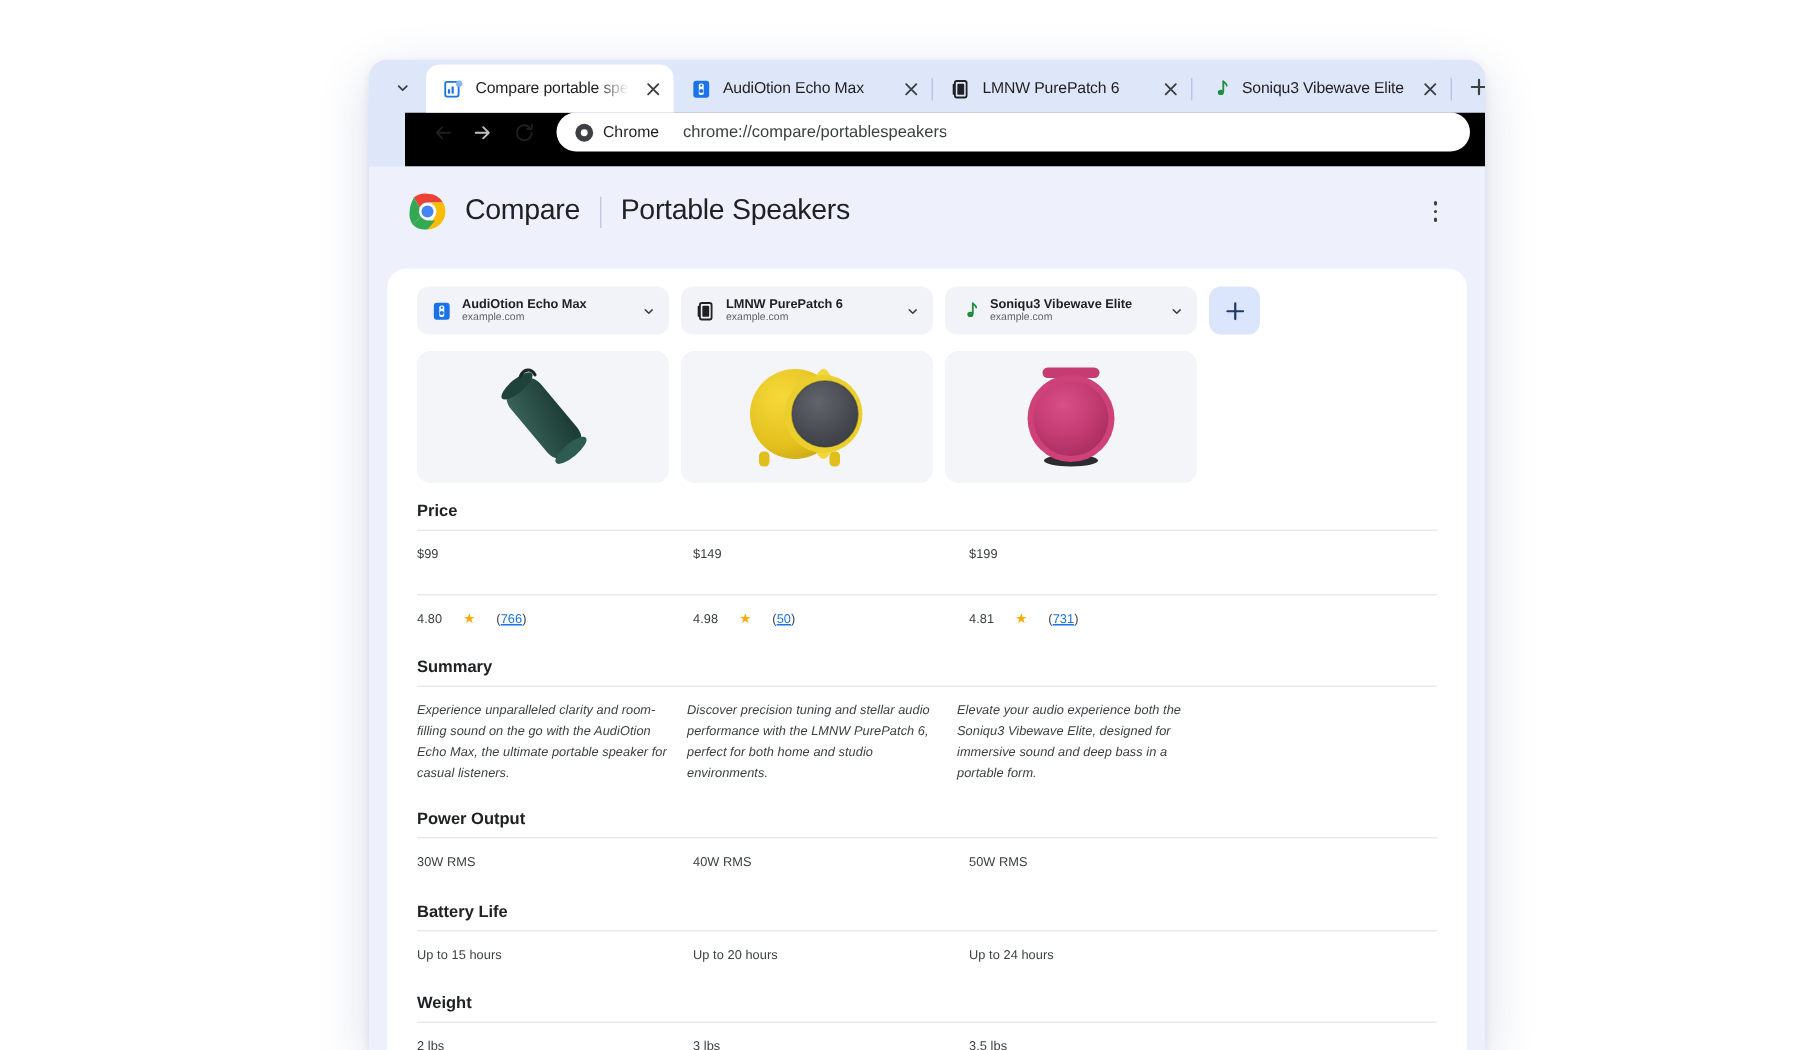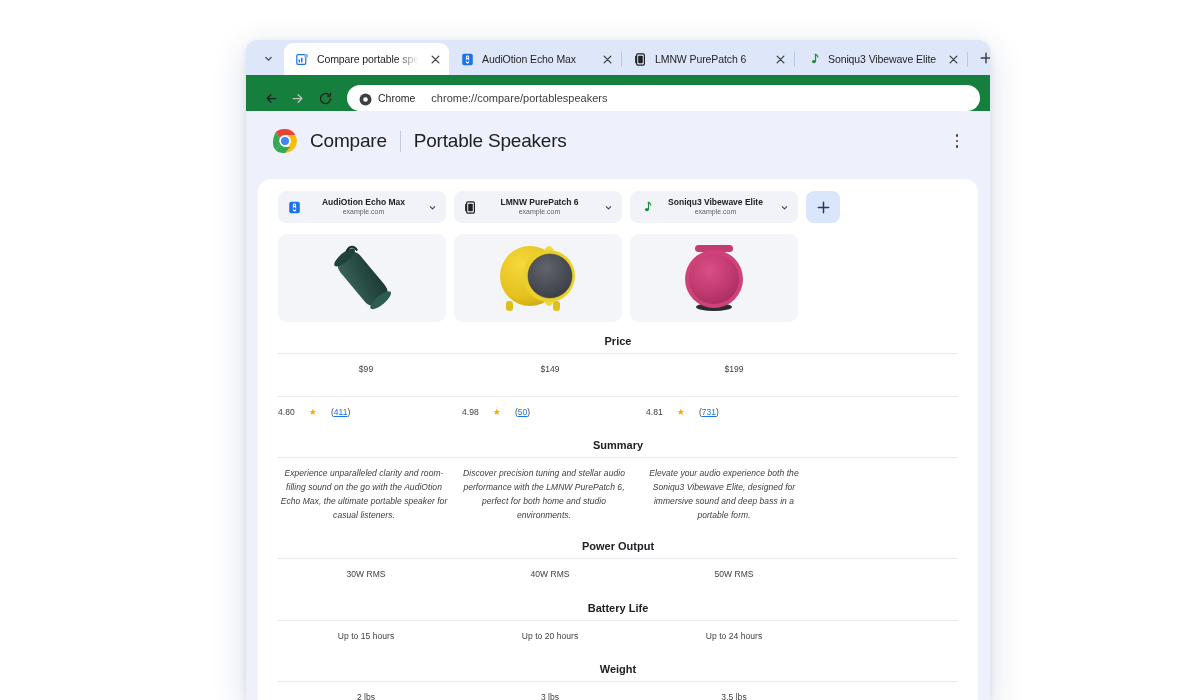--- a/index.html
+++ b/index.html
@@ -91,25 +91,26 @@
     margin: 0 0 4px 5px;
     border-radius: 50%;
     display: flex; align-items: center; justify-content: center;
     flex: 0 0 auto;
     cursor: pointer;
   }
 
   
   .toolbar {
     height: 36px;
-    background: #15803d;
-    display: flex;
-    align-items: flex-end;
+    background: #000000;
+    display: flex;
+    align-items: flex-start;
     padding: 0 10px 0 12px;
     gap: 0;
+    margin-left: 24px;
   }
   .navbtn {
     width: 26px; height: 26px;
     border-radius: 50%;
     display: flex; align-items: center; justify-content: center;
     cursor: pointer;
     flex: 0 0 auto;
   }
   .navbtn.reload { margin-left: 2px; }
   .omnibox {
@@ -136,21 +137,20 @@
     white-space: nowrap;
     overflow: hidden;
   }
 
   
   .viewport {
     position: relative;
     height: 589px;
     background: #eef1fc;
     overflow: hidden;
-    text-align: center;
   }
 
   
   .page-header {
     display: flex;
     align-items: center;
     height: 60px;
     padding: 0 20px 0 26px;
   }
   .chrome-logo { width: 26px; height: 26px; flex: 0 0 26px; margin-right: 12px; }
@@ -555,21 +555,21 @@
           </div>
         </div>
 
         <div class="spec">
           <div class="spec-divider"></div>
           <div class="spec-values">
             <div class="cellv">
               <span class="rating-cell">
                 <span>4.80</span>
                 <span class="star">★</span>
-                <span class="paren">(<span class="rlink">411</span>)</span>
+                <span class="paren">(<span class="rlink">766</span>)</span>
               </span>
             </div>
             <div class="cellv">
               <span class="rating-cell">
                 <span>4.98</span>
                 <span class="star">★</span>
                 <span class="paren">(<span class="rlink">50</span>)</span>
               </span>
             </div>
             <div class="cellv">

